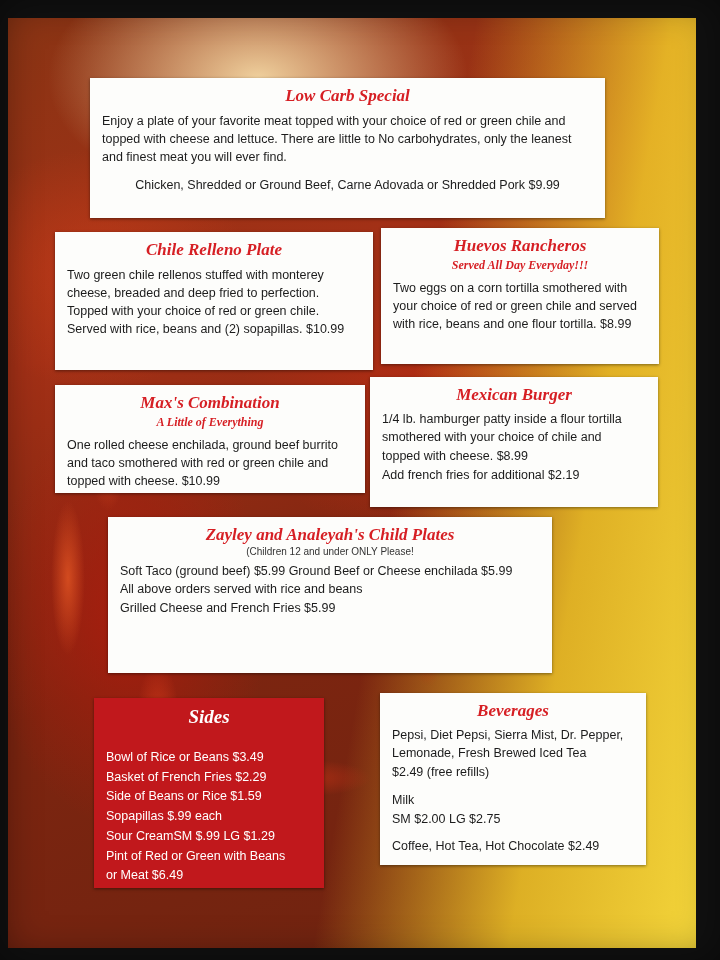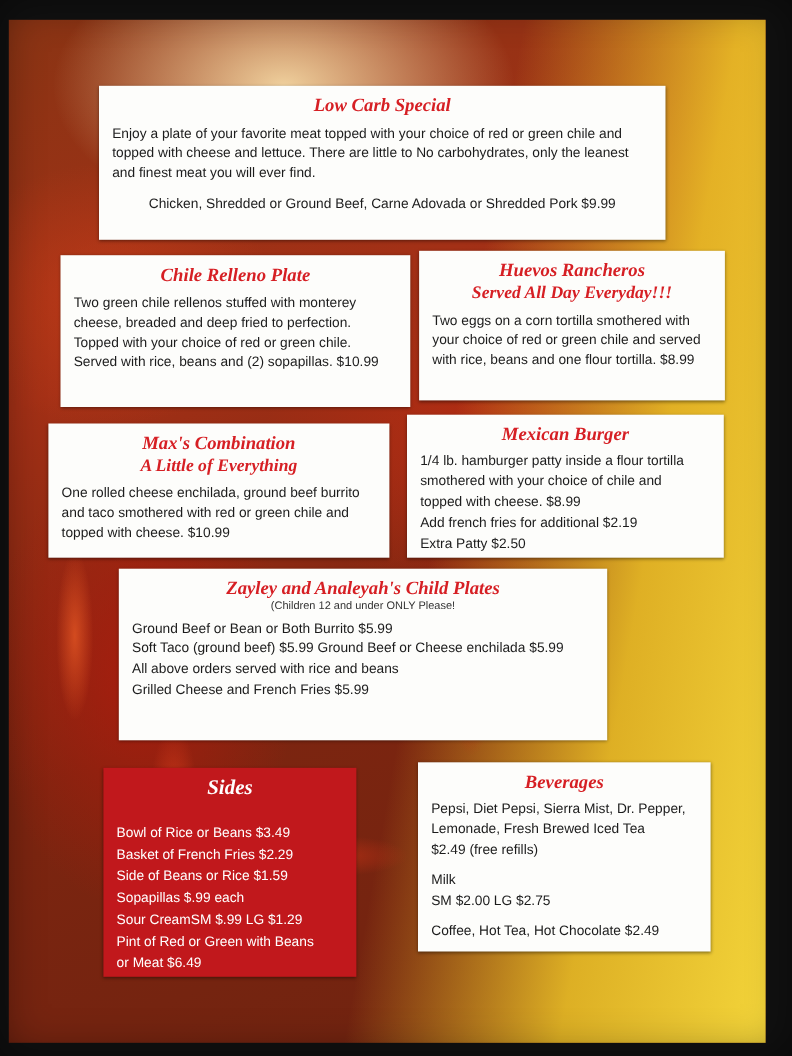--- a/index.html
+++ b/index.html
@@ -80,21 +80,21 @@
     font-size: 17px;
     margin: 0 0 6px 0;
     line-height: 1.15;
   }
   .subtitle {
     text-align: center;
     color: #d61f24;
     font-family: "Liberation Serif", serif;
     font-style: italic;
     font-weight: bold;
-    font-size: 16px;
+    font-size: 12px;
     margin: -4px 0 6px 0;
   }
   .subnote {
     text-align: center;
     color: #333;
     font-size: 10px;
     margin: -5px 0 6px 0;
   }
   .body-text {
     color: #1c1c1c;
@@ -116,21 +116,21 @@
   .card.red .lines p {
     color: #ffffff;
     font-size: 12.5px;
     line-height: 1.5;
   }
 
   
   #card-low-carb     { left: 90px;  top: 78px;  width: 515px; height: 140px; }
   #card-chile-relleno{ left: 55px;  top: 232px; width: 318px; height: 138px; }
   #card-huevos       { left: 381px; top: 228px; width: 278px; height: 136px; }
-  #card-max-combo    { left: 44px;  top: 385px; width: 310px; height: 122px; }
+  #card-max-combo    { left: 55px;  top: 385px; width: 310px; height: 108px; }
   #card-mex-burger   { left: 370px; top: 377px; width: 288px; height: 130px; }
   #card-child-plates { left: 108px; top: 517px; width: 444px; height: 156px; }
   #card-sides        { left: 94px;  top: 698px; width: 230px; height: 190px; }
   #card-beverages    { left: 380px; top: 693px; width: 266px; height: 172px; }
 </style>
 </head>
 <body>
 
 <div id="menu-page">
   <div class="photo-bg"></div>
@@ -159,29 +159,27 @@
     <p class="body-text">One rolled cheese enchilada, ground beef burrito and taco smothered with red or green chile and topped with cheese. $10.99</p>
   </div>
 
   <div class="card" id="card-mex-burger">
     <div class="title">Mexican Burger</div>
     <div class="lines">
       <p>1/4 lb. hamburger patty inside a flour tortilla</p>
       <p>smothered with your choice of chile and</p>
       <p>topped with cheese. $8.99</p>
       <p>Add french fries for additional $2.19</p>
-      <p>Extra Patty $2.50</p>
     </div>
   </div>
 
   <div class="card" id="card-child-plates">
     <div class="title">Zayley and Analeyah's Child Plates</div>
     <div class="subnote">(Children 12 and under ONLY Please!</div>
     <div class="lines">
-      <p>Ground Beef or Bean or Both Burrito $5.99</p>
       <p>Soft Taco (ground beef) $5.99  Ground Beef or Cheese enchilada $5.99</p>
       <p>All above orders served with rice and beans</p>
       <p>Grilled  Cheese and French Fries $5.99</p>
     </div>
   </div>
 
   <div class="card red" id="card-sides">
     <div class="title">Sides</div>
     <div class="lines">
       <p>Bowl of Rice or Beans $3.49</p>

